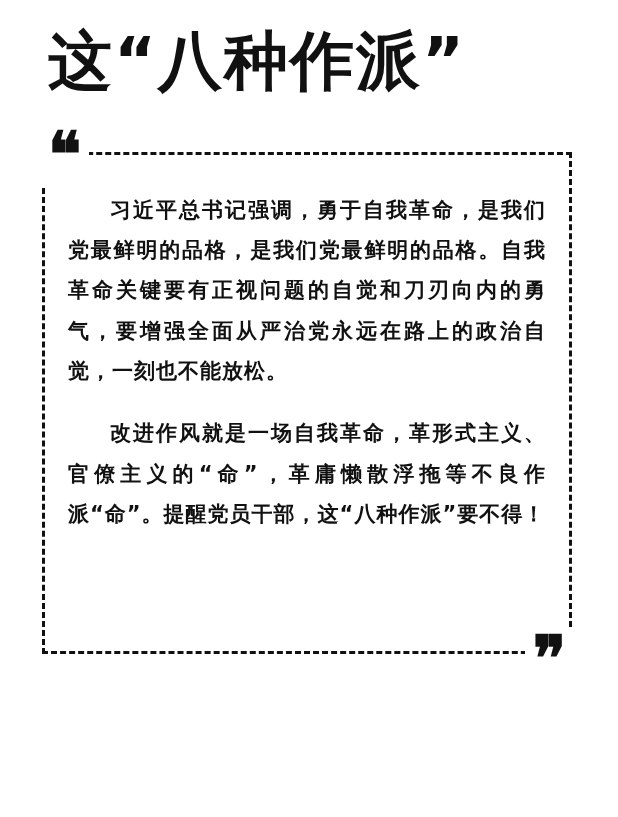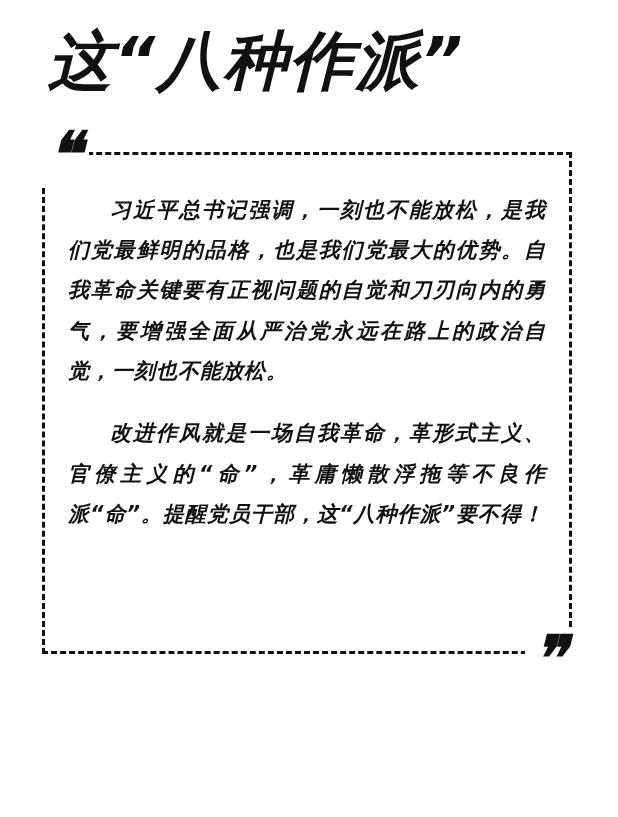--- a/index.html
+++ b/index.html
@@ -15,21 +15,20 @@
     overflow: hidden;
     position: relative;
   }
 
   .poster {
     width: 618px;
     height: 631px;
     position: relative;
     box-sizing: border-box;
     background: #ffffff;
-    font-style: italic;
   }
 
   
   .title-block {
     padding: 26px 30px 0 30px;
     text-align: center;
   }
   .title-line {
     font-family: "DejaVu Sans", sans-serif;
     font-weight: 700;
@@ -114,21 +113,21 @@
     <div class="title-line title-line-1">这“八种作派”</div>
   </div>
 
   <div class="quote-area">
 
     <div class="dashed-box"></div>
 
     <div class="quote-mark quote-open">❝</div>
 
     <div class="quote-body">
-      <p class="para">习近平总书记强调，一刻也不能放松，是我们党最鲜明的品格，也是我们党最大的优势。自我革命关键要有正视问题的自觉和刀刃向内的勇气，要增强全面从严治党永远在路上的政治自觉，一刻也不能放松。</p>
+      <p class="para">习近平总书记强调，勇于自我革命，是我们党最鲜明的品格，是我们党最鲜明的品格。自我革命关键要有正视问题的自觉和刀刃向内的勇气，要增强全面从严治党永远在路上的政治自觉，一刻也不能放松。</p>
       <p class="para">改进作风就是一场自我革命，革形式主义、官僚主义的“命”，革庸懒散浮拖等不良作派“命”。提醒党员干部，这“八种作派”要不得！</p>
     </div>
 
     <div class="quote-mark quote-close">❞</div>
 
   </div>
 
 </div>
 
 </body></html>

